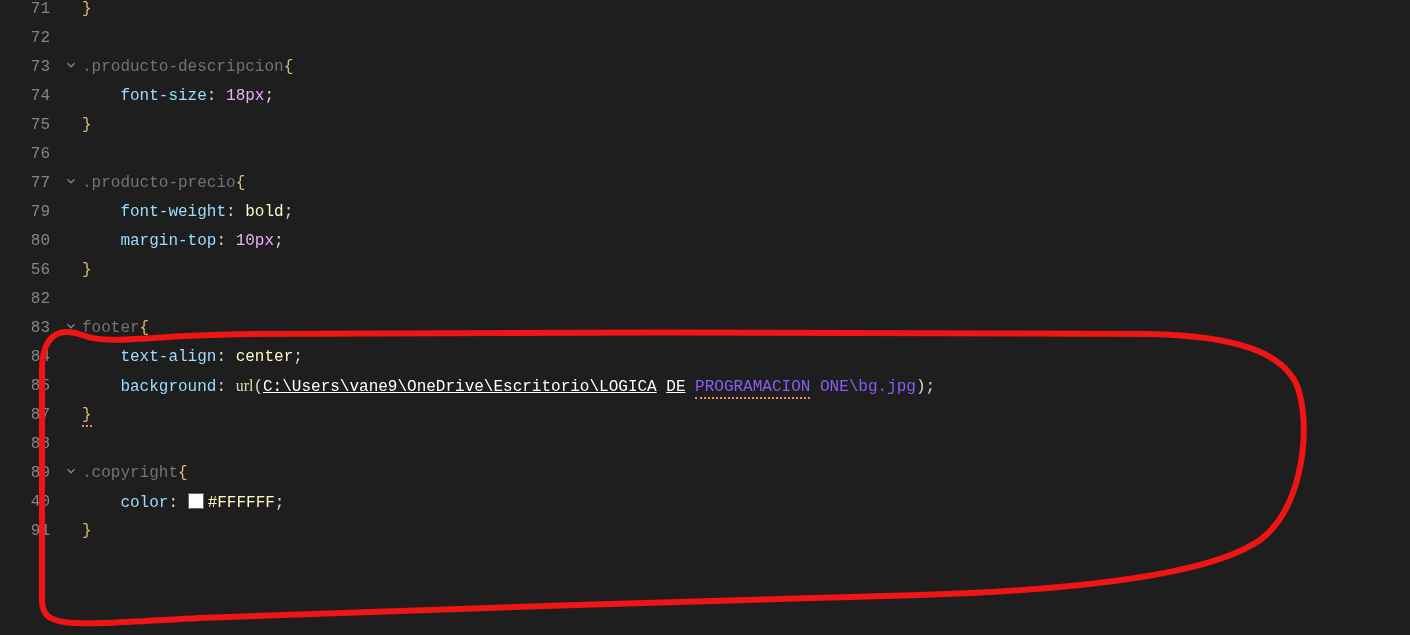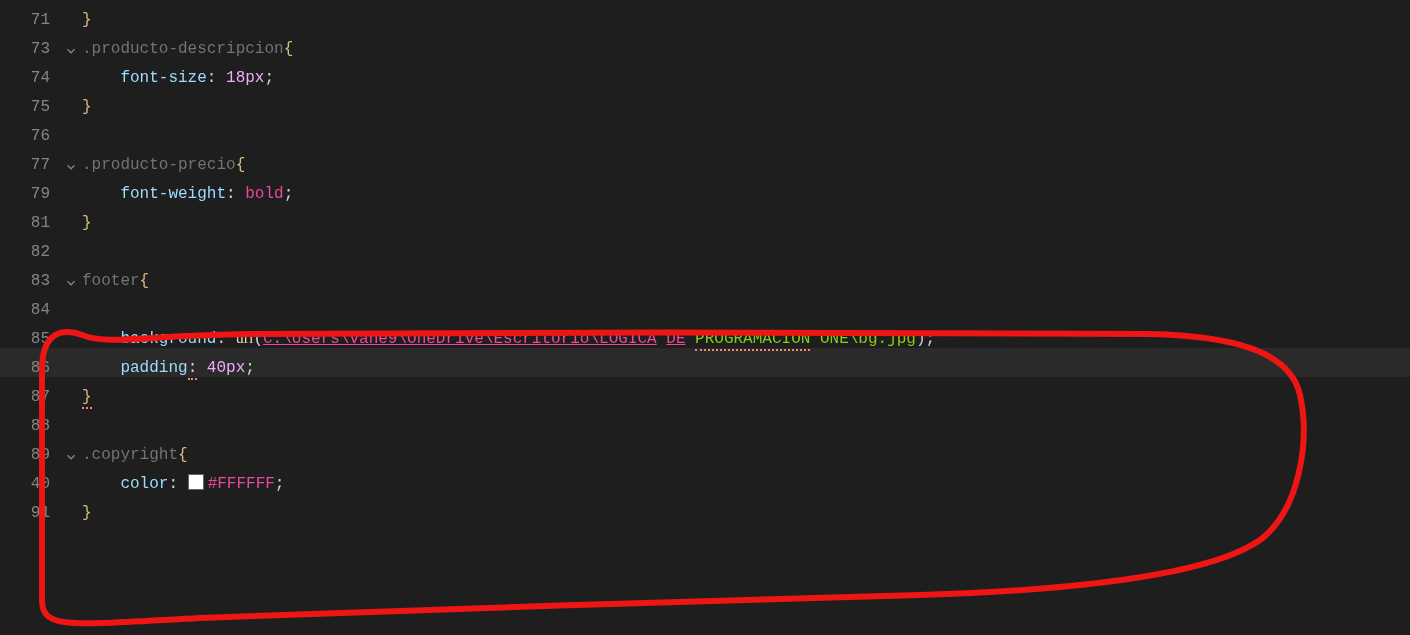--- a/index.html
+++ b/index.html
@@ -15,21 +15,21 @@
     position: relative;
   }
   .editor {
     position: relative;
     width: 100%;
     height: 100%;
   }
   .line {
     display: flex;
     height: 29px;
-    align-items: flex-end;
+    align-items: flex-start;
     white-space: pre;
   }
   .line.current {
     background: #2a2a2a;
   }
   .gutter {
     width: 60px;
     text-align: right;
     padding-right: 10px;
     color: #858585;
@@ -45,26 +45,26 @@
     justify-content: center;
     color: #858585;
   }
   .code {
     flex: 1;
   }
   .tok-selector   { color: #737373; }
   .tok-brace      { color: #d7ba7d; }
   .tok-prop       { color: #9cdcfe; }
   .tok-colon      { color: #d4d4d4; }
-  .tok-val        { color: #ec4899; }
+  .tok-val        { color: #fef9c3; }
   .tok-num        { color: #f0abfc; }
   .tok-func       { color: #dcdcaa; font-family: Liberation Serif, serif; }
   .tok-paren      { color: #d4d4d4; }
-  .tok-url        { color: #ec4899; text-decoration: underline; }
-  .tok-url-nolink { color: #84cc16; }
+  .tok-url        { color: #ffffff; text-decoration: underline; }
+  .tok-url-nolink { color: #8b5cf6; }
   .tok-space      { color: #ce9178; }
   .tok-semi       { color: #d4d4d4; }
   .swatch {
     display: inline-block;
     width: 14px;
     height: 14px;
     background: #ffffff;
     border: 1px solid #666;
     margin-right: 4px;
     vertical-align: -2px;
@@ -85,38 +85,39 @@
   .chevron-svg {
     width: 14px;
     height: 14px;
   }
 </style>
 </head>
 <body>
 
 <div class="editor" id="editor">
     <div class="line"><div class="gutter">71</div><div class="fold"></div><div class="code"><span></span><span class="tok-brace">}</span></div></div>
+    <div class="line"><div class="gutter">72</div><div class="fold"></div><div class="code"><span></span></div></div>
     <div class="line"><div class="gutter">73</div><div class="fold"><svg class="chevron-svg" viewBox="0 0 16 16">
           <path fill="none" stroke="#858585" stroke-width="1.5" d="M4 6l4 4 4-4"></path>
         </svg></div><div class="code"><span></span><span class="tok-selector">.producto-descripcion</span><span class="tok-brace">{</span></div></div>
     <div class="line"><div class="gutter">74</div><div class="fold"></div><div class="code"><span>    </span><span class="tok-prop">font-size</span><span class="tok-colon">: </span><span class="tok-num">18px</span><span class="tok-semi">;</span></div></div>
     <div class="line"><div class="gutter">75</div><div class="fold"></div><div class="code"><span></span><span class="tok-brace">}</span></div></div>
     <div class="line"><div class="gutter">76</div><div class="fold"></div><div class="code"><span></span></div></div>
     <div class="line"><div class="gutter">77</div><div class="fold"><svg class="chevron-svg" viewBox="0 0 16 16">
           <path fill="none" stroke="#858585" stroke-width="1.5" d="M4 6l4 4 4-4"></path>
         </svg></div><div class="code"><span></span><span class="tok-selector">.producto-precio</span><span class="tok-brace">{</span></div></div>
     <div class="line"><div class="gutter">79</div><div class="fold"></div><div class="code"><span>    </span><span class="tok-prop">font-weight</span><span class="tok-colon">: </span><span class="tok-val">bold</span><span class="tok-semi">;</span></div></div>
-    <div class="line"><div class="gutter">81</div><div class="fold"></div><div class="code"><span></span><span class="tok-brace">}</span></div></div>
+    <div class="line"><div class="gutter">80</div><div class="fold"></div><div class="code"><span>    </span><span class="tok-prop">margin-top</span><span class="tok-colon">: </span><span class="tok-num">10px</span><span class="tok-semi">;</span></div></div>
+    <div class="line"><div class="gutter">56</div><div class="fold"></div><div class="code"><span></span><span class="tok-brace">}</span></div></div>
     <div class="line"><div class="gutter">82</div><div class="fold"></div><div class="code"><span></span></div></div>
     <div class="line"><div class="gutter">83</div><div class="fold"><svg class="chevron-svg" viewBox="0 0 16 16">
           <path fill="none" stroke="#858585" stroke-width="1.5" d="M4 6l4 4 4-4"></path>
         </svg></div><div class="code"><span></span><span class="tok-selector">footer</span><span class="tok-brace">{</span></div></div>
-    <div class="line"><div class="gutter">84</div><div class="fold"></div></div>
+    <div class="line"><div class="gutter">84</div><div class="fold"></div><div class="code"><span>    </span><span class="tok-prop">text-align</span><span class="tok-colon">: </span><span class="tok-val">center</span><span class="tok-semi">;</span></div></div>
     <div class="line"><div class="gutter">85</div><div class="fold"></div><div class="code"><span>    </span><span class="tok-prop">background</span><span class="tok-colon">: </span><span class="tok-func">url</span><span class="tok-paren">(</span><span class="tok-url">C:\Users\vane9\OneDrive\Escritorio\LOGICA</span><span class="tok-space"> </span><span class="tok-url">DE</span><span class="tok-space"> </span><span class="tok-url-nolink squiggle">PROGRAMACION</span><span class="tok-space"> </span><span class="tok-url-nolink">ONE\bg.jpg</span><span class="tok-paren">)</span><span class="tok-semi">;</span></div></div>
-    <div class="line current"><div class="gutter">86</div><div class="fold"></div><div class="code"><span>    </span><span class="tok-prop">padding</span><span class="tok-colon squiggle">:</span><span class="tok-colon"> </span><span class="tok-num">40px</span><span class="tok-semi">;</span></div></div>
     <div class="line"><div class="gutter">87</div><div class="fold"></div><div class="code"><span></span><span class="tok-brace squiggle">}</span></div></div>
     <div class="line"><div class="gutter">88</div><div class="fold"></div><div class="code"><span></span></div></div>
     <div class="line"><div class="gutter">89</div><div class="fold"><svg class="chevron-svg" viewBox="0 0 16 16">
           <path fill="none" stroke="#858585" stroke-width="1.5" d="M4 6l4 4 4-4"></path>
         </svg></div><div class="code"><span></span><span class="tok-selector">.copyright</span><span class="tok-brace">{</span></div></div>
     <div class="line"><div class="gutter">40</div><div class="fold"></div><div class="code"><span>    </span><span class="tok-prop">color</span><span class="tok-colon">: </span><span class="swatch"></span><span class="tok-val">#FFFFFF</span><span class="tok-semi">;</span></div></div>
     <div class="line"><div class="gutter">91</div><div class="fold"></div><div class="code"><span></span><span class="tok-brace">}</span></div></div>
   </div>
 
 <svg class="annotation" viewBox="0 0 1410 635">

